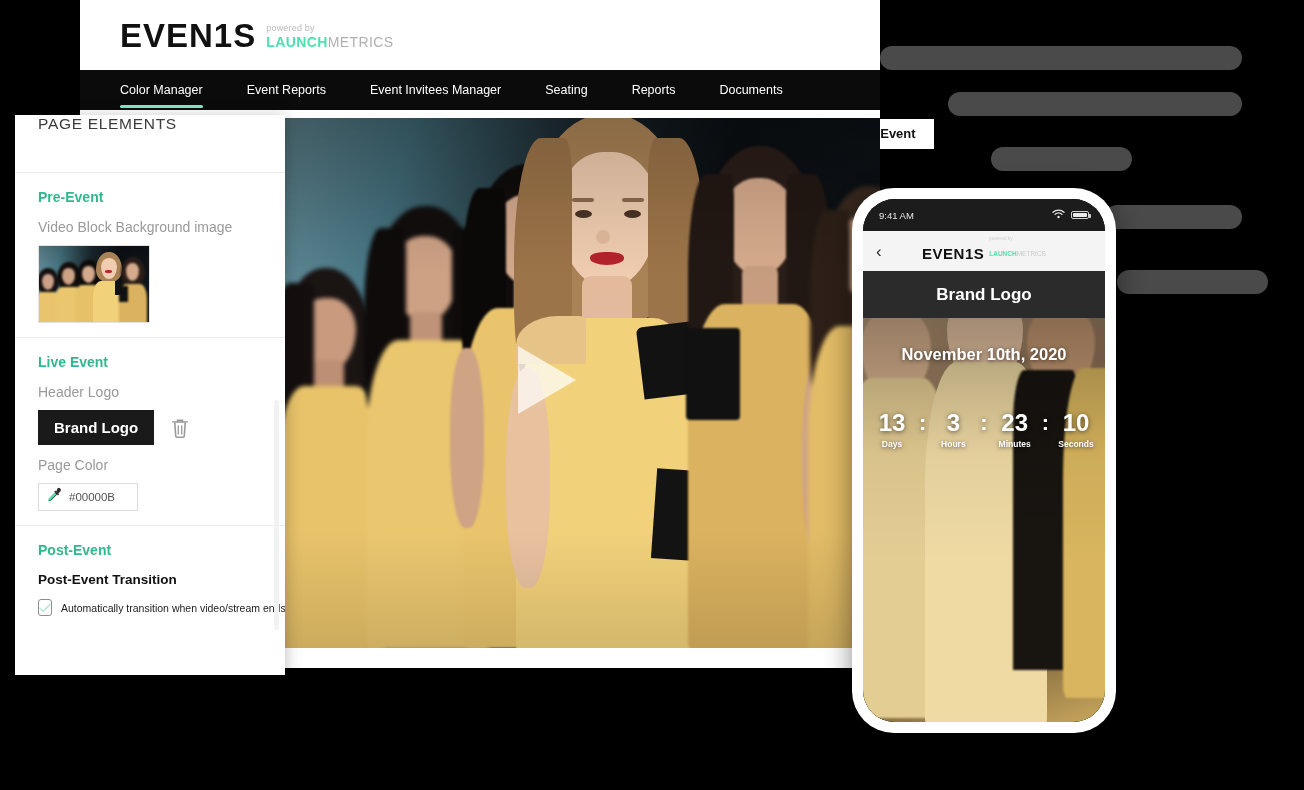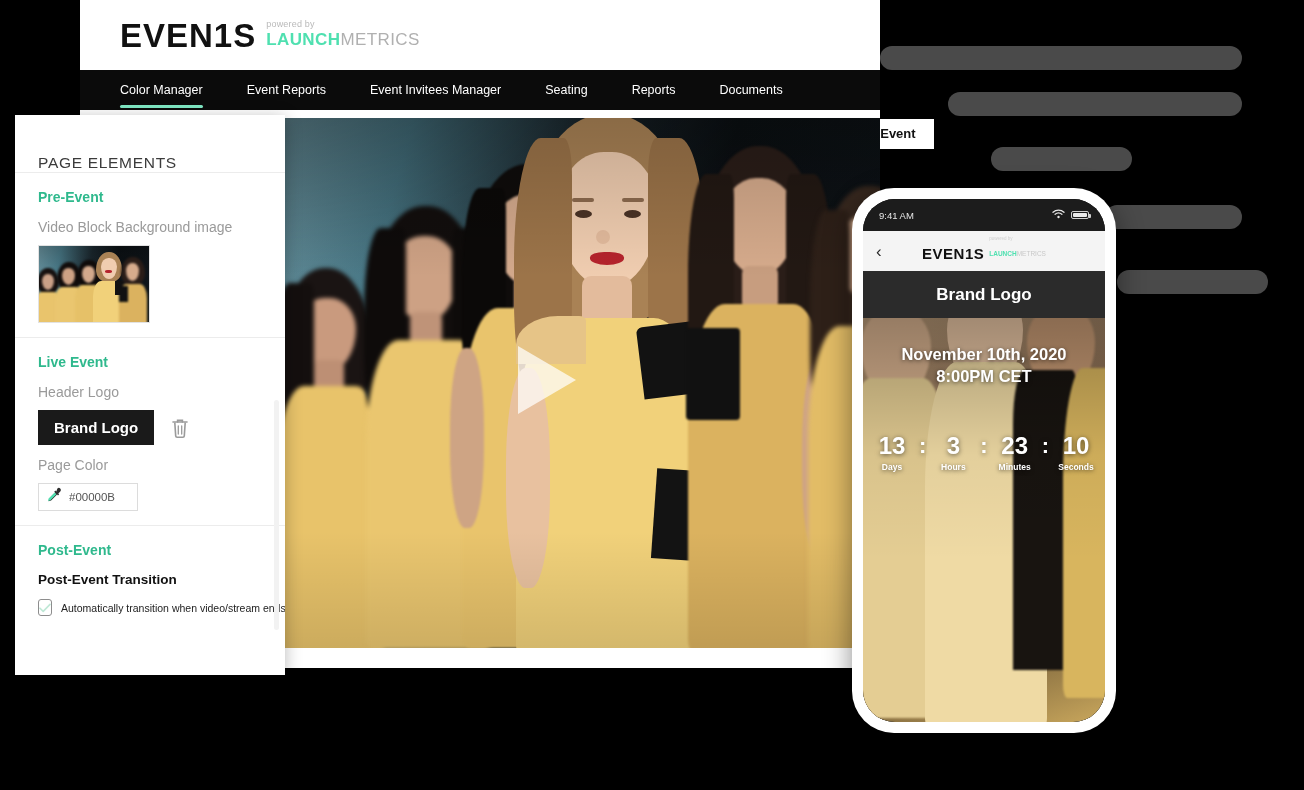--- a/index.html
+++ b/index.html
@@ -39,21 +39,21 @@
   .logo-main {
     font-size: 33px; font-weight: bold; letter-spacing: 1px;
     color: #111111; line-height: 1;
   }
   .logo-sub { position: relative; padding-bottom: 2px; }
   .logo-powered {
     position: absolute; top: -11px; left: 0;
     font-size: 9px; color: #b9b9b9; letter-spacing: .2px;
     white-space: nowrap;
   }
-  .logo-lm { font-size: 17px; letter-spacing: .4px; white-space: nowrap; }
+  .logo-lm { font-size: 14px; letter-spacing: .4px; white-space: nowrap; }
   .logo-lm .a { color: #4fe0b0; font-weight: bold; }
   .logo-lm .b { color: #b0b0b0; font-weight: 400; }
 
   #app-nav {
     height: 40px;
     background: #0b0b0b;
     display: flex; align-items: center;
     padding-left: 40px;
     position: relative;
   }
@@ -115,21 +115,21 @@
 
   
   #page-elements-panel {
     position:absolute; left:15px; top:115px;
     width:270px; height:560px;
     background:#ffffff;
     box-shadow: 0 3px 16px rgba(0,0,0,.28);
     overflow:hidden;
   }
   #panel-title-row {
-    height:58px; display:flex; align-items:flex-end;
+    height:58px; display:flex; align-items:flex-start;
     padding-left:23px; border-bottom:1px solid #ececec;
   }
   #panel-title { font-size:15.5px; color:#3b3b3b; letter-spacing:.7px; }
 
   .panel-section { padding: 16px 23px 14px 23px; border-bottom:1px solid #ececec; }
   .section-head {
     color:#2fb98d; font-size:14px; font-weight:bold;
     margin-bottom: 14px;
   }
   .field-label { color:#9a9a9a; font-size:14px; margin-bottom:10px; }
@@ -524,21 +524,20 @@
               <div class="face" style="left:14px;top:-14px;width:68px;height:90px;background:#c79a74;"></div>
               <div style="position:absolute;left:0;top:52px;width:64px;height:300px;background:#181410;border-radius:18% 8% 0 0;"></div>
               <div class="dress" style="left:50px;top:50px;width:76px;height:330px;background:#d8b55e;"></div>
             </div>
             <div style="position:absolute;inset:0;background:linear-gradient(to bottom,rgba(0,0,0,.30),rgba(0,0,0,.05) 34%,rgba(0,0,0,0) 60%);"></div>
           </div>
         </div>
 
         <div id="phone-overlay">
           <div class="ph-date">November 10th, 2020</div>
-          <div class="ph-date">8:00PM CET</div>
           <div id="countdown">
               <div class="cd-unit">
                 <div class="cd-num">13</div>
                 <div class="cd-lbl">Days</div>
               </div>
               <div class="cd-sep">:</div>
               <div class="cd-unit">
                 <div class="cd-num">3</div>
                 <div class="cd-lbl">Hours</div>
               </div>

